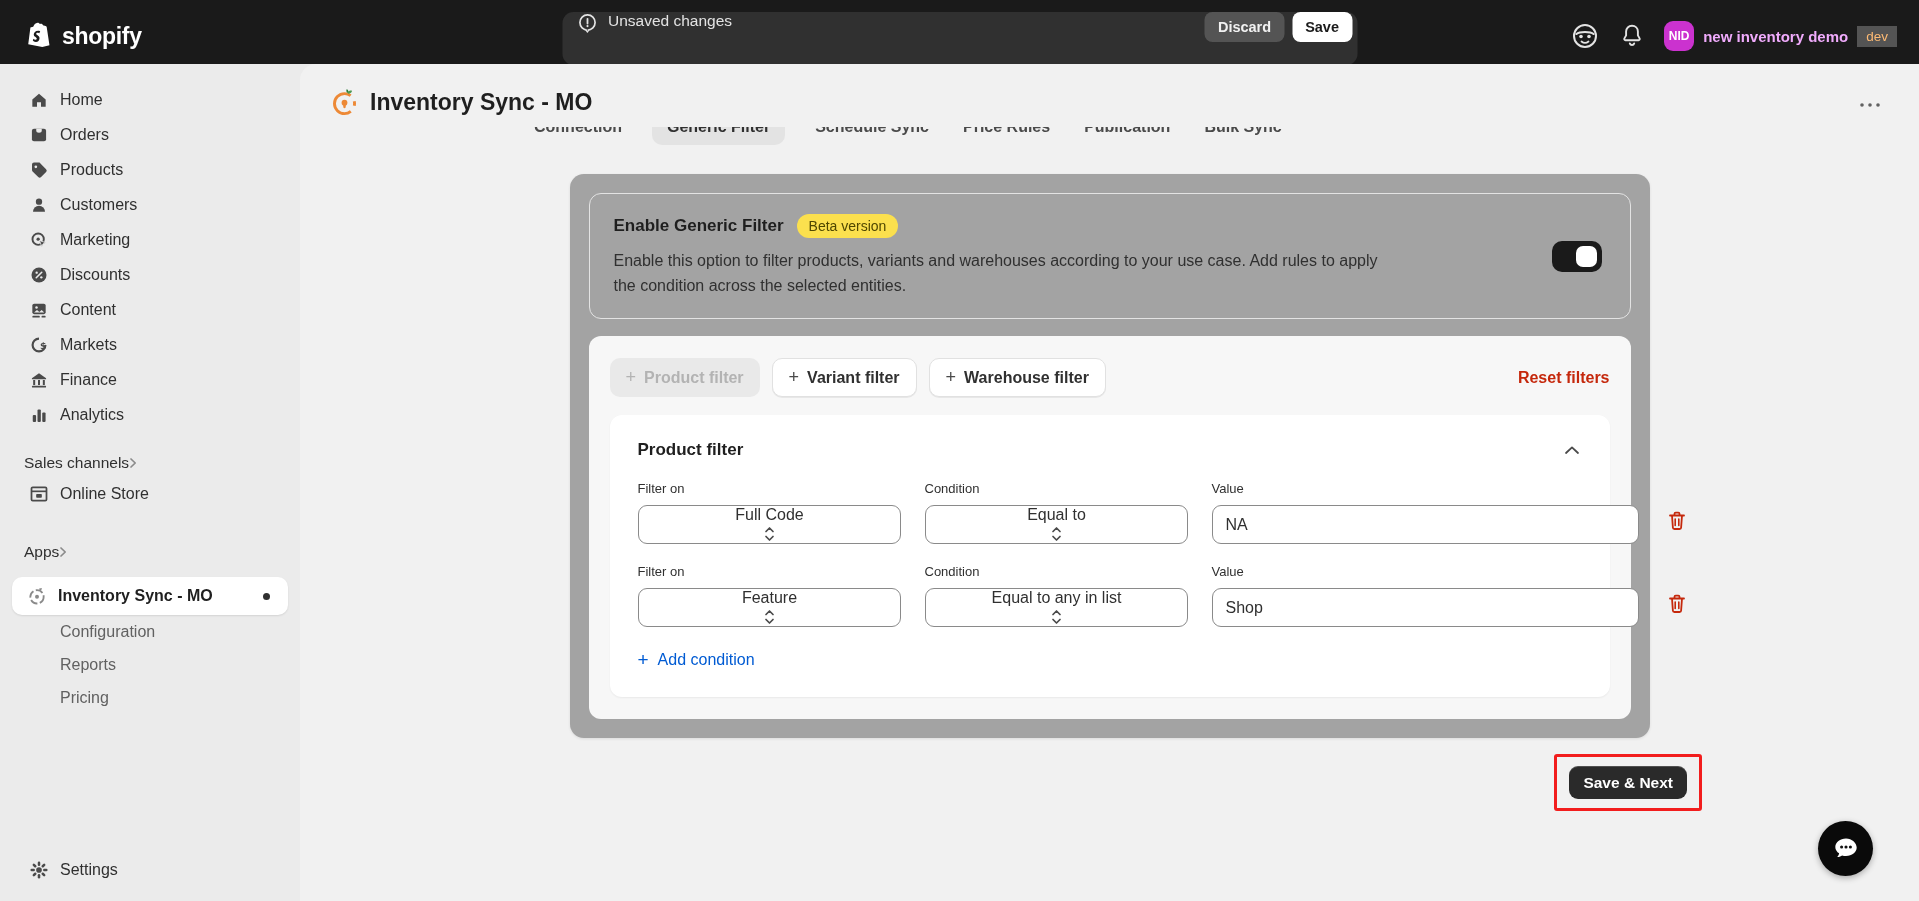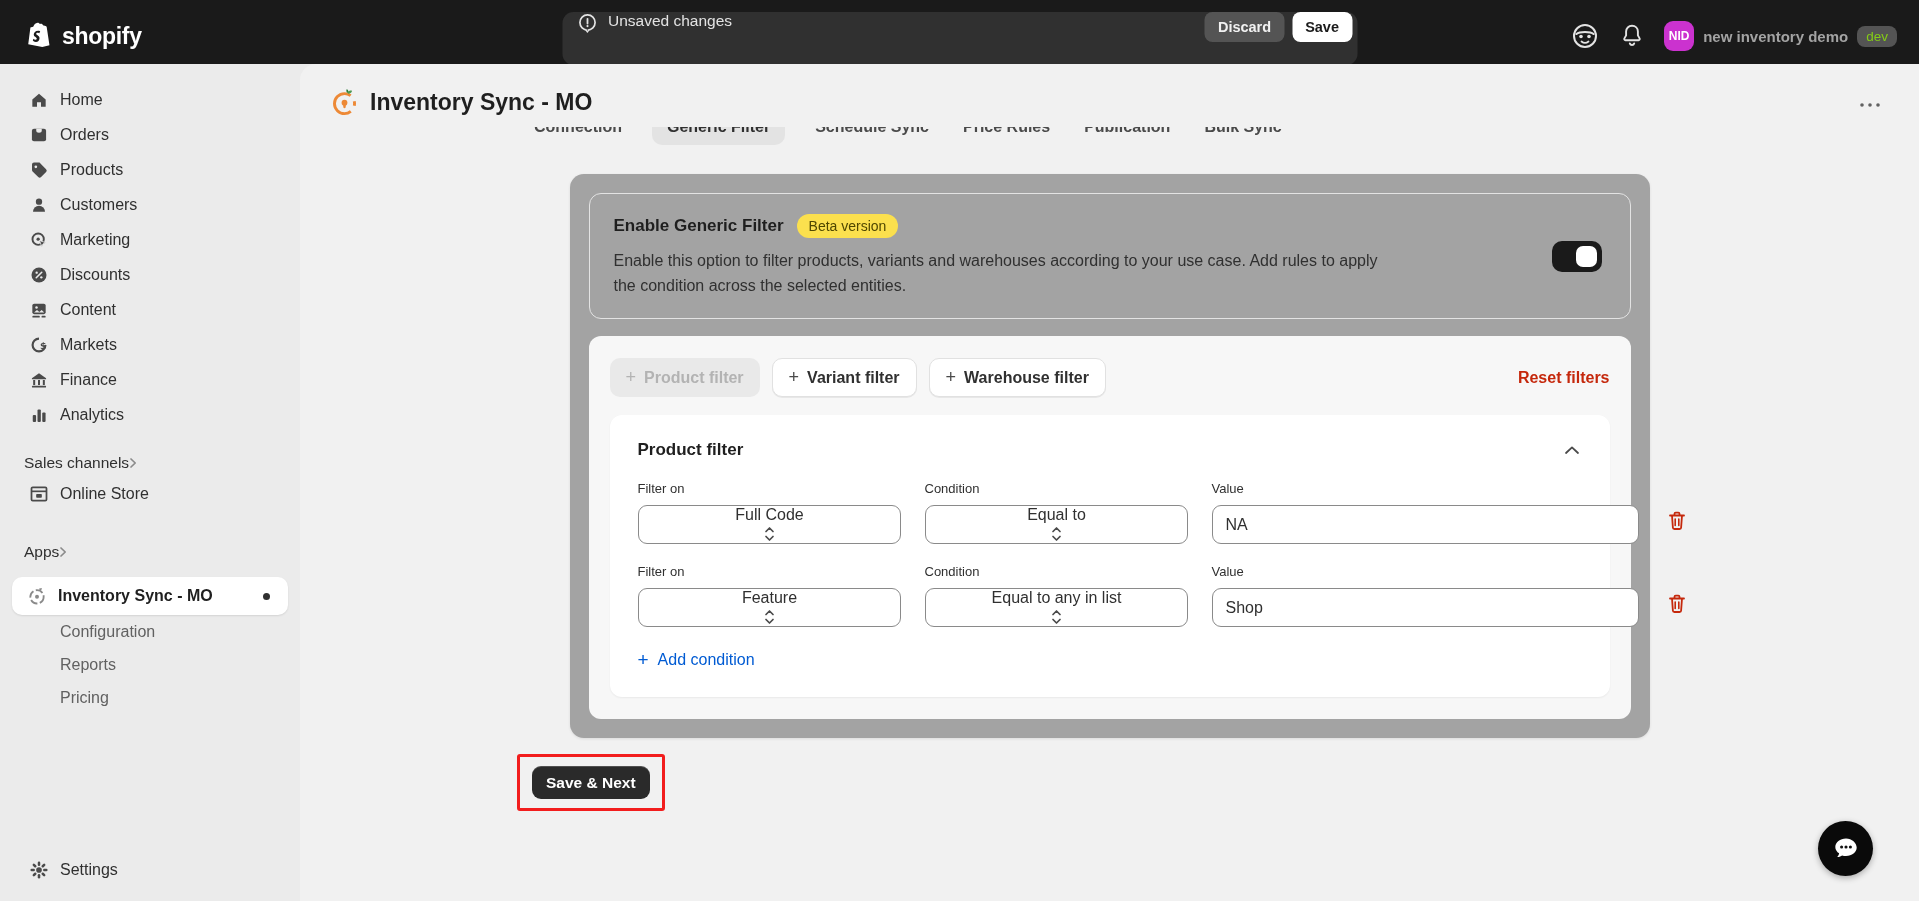--- a/index.html
+++ b/index.html
@@ -11,22 +11,22 @@
   .logo { display:flex; align-items:center; gap:8px; }
   .logo-word { font-size:23px; font-weight:700; color:#fff; letter-spacing:-0.3px; }
   .save-bar { position:absolute; left:50%; top:12px; transform:translateX(-50%); width:795px; height:53px; background:#303030; border-radius:11px; display:flex; align-items:flex-start; padding:0 5px 0 14px; }
   .save-bar-text { font-size:15.5px; color:#e3e3e3; font-weight:500; margin-left:10px; }
   .bar-btn { height:30px; border:none; border-radius:8px; font-family:inherit; font-size:14.5px; font-weight:600; padding:0 13px; cursor:pointer; }
   .discard-btn { background:#545454; color:#f1f1f1; margin-left:auto; }
   .save-btn { background:#ffffff; color:#1a1a1a; margin-left:8px; }
   .top-right { margin-left:auto; display:flex; align-items:center; gap:20px; }
   .avatar-group { display:flex; align-items:center; gap:9px; }
   .avatar { width:30px; height:30px; border-radius:9px; background:#cb32cf; color:#fff; font-size:12px; font-weight:700; display:flex; align-items:center; justify-content:center; }
-  .store-name { font-size:15px; font-weight:700; color:#a3a3a3; }
-  .env-badge { background:#545454; color:#84cc16; font-size:13.5px; padding:3px 9px; border-radius:8px; }
+  .store-name { font-size:15px; font-weight:700; color:#f0abfc; }
+  .env-badge { background:#545454; color:#fdba74; font-size:13.5px; padding:3px 9px; border-radius:0; }
 
   
   .frame { display:flex; height:837px; background:#ebebeb; }
 
   
   .sidebar { width:300px; padding:20px 12px 12px; display:flex; flex-direction:column; background:#ebebeb; flex:none; }
   .nav-item { display:flex; align-items:center; gap:11px; height:32px; margin-bottom:3px; padding:0 10px 0 17px; border-radius:10px; font-size:16px; font-weight:500; color:#303030; cursor:pointer; }
   .nav-item svg, .nav-item .gi { flex:none; }
   .section-head { display:flex; align-items:center; height:30px; margin-top:14px; padding-left:12px; font-size:15.5px; font-weight:500; color:#303030; cursor:pointer; }
   .app-item { display:flex; align-items:center; gap:11px; height:38px; margin-top:10px; padding:0 12px 0 15px; background:#fff; border-radius:10px; box-shadow:0 1px 2px rgba(0,0,0,.1); font-size:16px; font-weight:600; color:#1f1f1f; cursor:pointer; }
@@ -71,21 +71,21 @@
   .cond-row { display:flex; gap:24px; margin-top:20px; }
   .field-label { display:block; font-size:13px; color:#303030; margin-bottom:9px; }
   .select { width:263px; height:39px; border:1px solid #8a8a8a; border-radius:9px; background:#fff; display:flex; align-items:center; justify-content:space-between; padding:0 12px 0 13px; font-size:16px; color:#303030; cursor:pointer;flex-direction:column; }
   .select.small { width:122px; }
   .text-input { width:427px; height:39px; border:1px solid #8a8a8a; border-radius:9px; padding:0 13px; font-size:16px; color:#303030; font-family:inherit; background:#fff; }
   .trash-btn { align-self:flex-end; margin-bottom:7px; margin-left:2px; background:none; border:none; cursor:pointer; padding:2px; }
   .and-wrap { margin-top:21px; }
   .add-cond { display:flex; align-items:center; gap:9px; margin-top:22px; font-size:16px; font-weight:500; color:#005bd3; cursor:pointer; }
   .add-cond .plus { font-size:19px; font-weight:500; }
 
-  .save-row { width:1185px; margin:16px auto 0; display:flex; }
+  .save-row { width:1185px; margin:16px auto 0; display:flex; justify-content:flex-end; }
   .red-box { border:3px solid #f21d1d; border-radius:3px; padding:9px 12px; }
   .save-next { background:#2a2a2a; color:#fff; border:none; border-radius:9px; height:33px; padding:0 14px; font-family:inherit; font-size:15.5px; font-weight:700; cursor:pointer; box-shadow:inset 0 1px 0 rgba(255,255,255,.18); }
 
   .chat-fab { position:absolute; right:46px; bottom:25px; width:55px; height:55px; border-radius:50%; background:#0a0a0a; display:flex; align-items:center; justify-content:center; cursor:pointer; box-shadow:0 2px 6px rgba(0,0,0,.3); }
 </style>
 </head>
 <body>
 
 <header class="topbar">
   <div class="logo">

